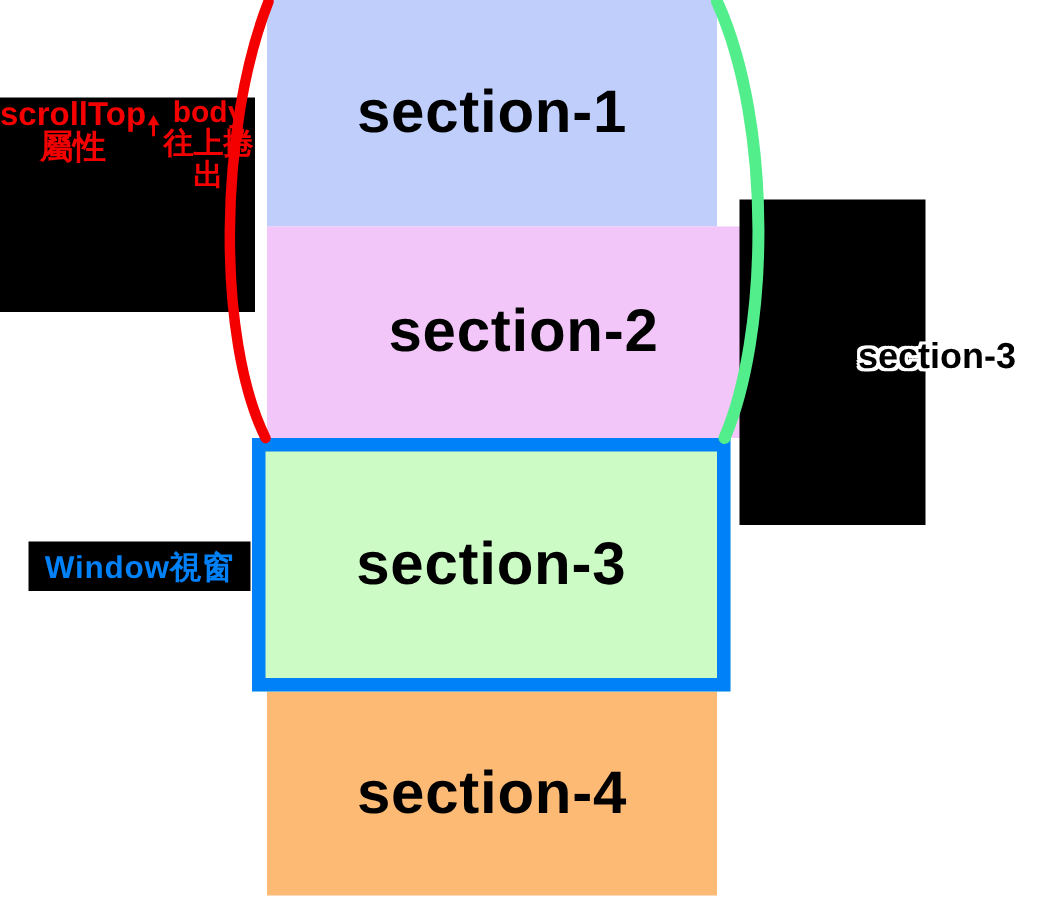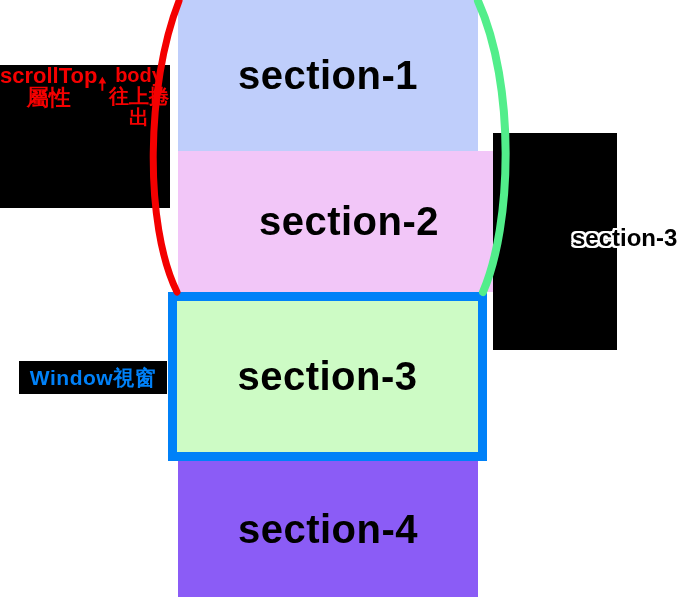--- a/index.html
+++ b/index.html
@@ -57,21 +57,21 @@
     <span class="sec-label">section-1</span>
   </div>
   <div class="sec sec2" style="background-color: rgb(242, 198, 248); padding-left: 21px;">
     <span class="sec-label">section-2</span>
   </div>
 
   <div class="viewport" style="background-color: rgb(205, 251, 197);">
     <span class="sec-label">section-3</span>
   </div>
 
-  <div class="sec sec4" style="background-color: #8b5cf6;">
+  <div class="sec sec4" style="background-color: #fdba74;">
     <span class="sec-label">section-4</span>
   </div>
 
   <div class="black-note left-note">
     <span class="l1">scrollTop屬性</span>
     <svg class="up-arrow" width="22" height="32" viewBox="0 0 22 32">
       <line x1="11" y1="30" x2="11" y2="10" stroke="var(--red)" stroke-width="4"></line>
       <polygon points="11,1 3,15 19,15" fill="var(--red)"></polygon>
     </svg>
     <span class="l2">body往上捲出</span>

